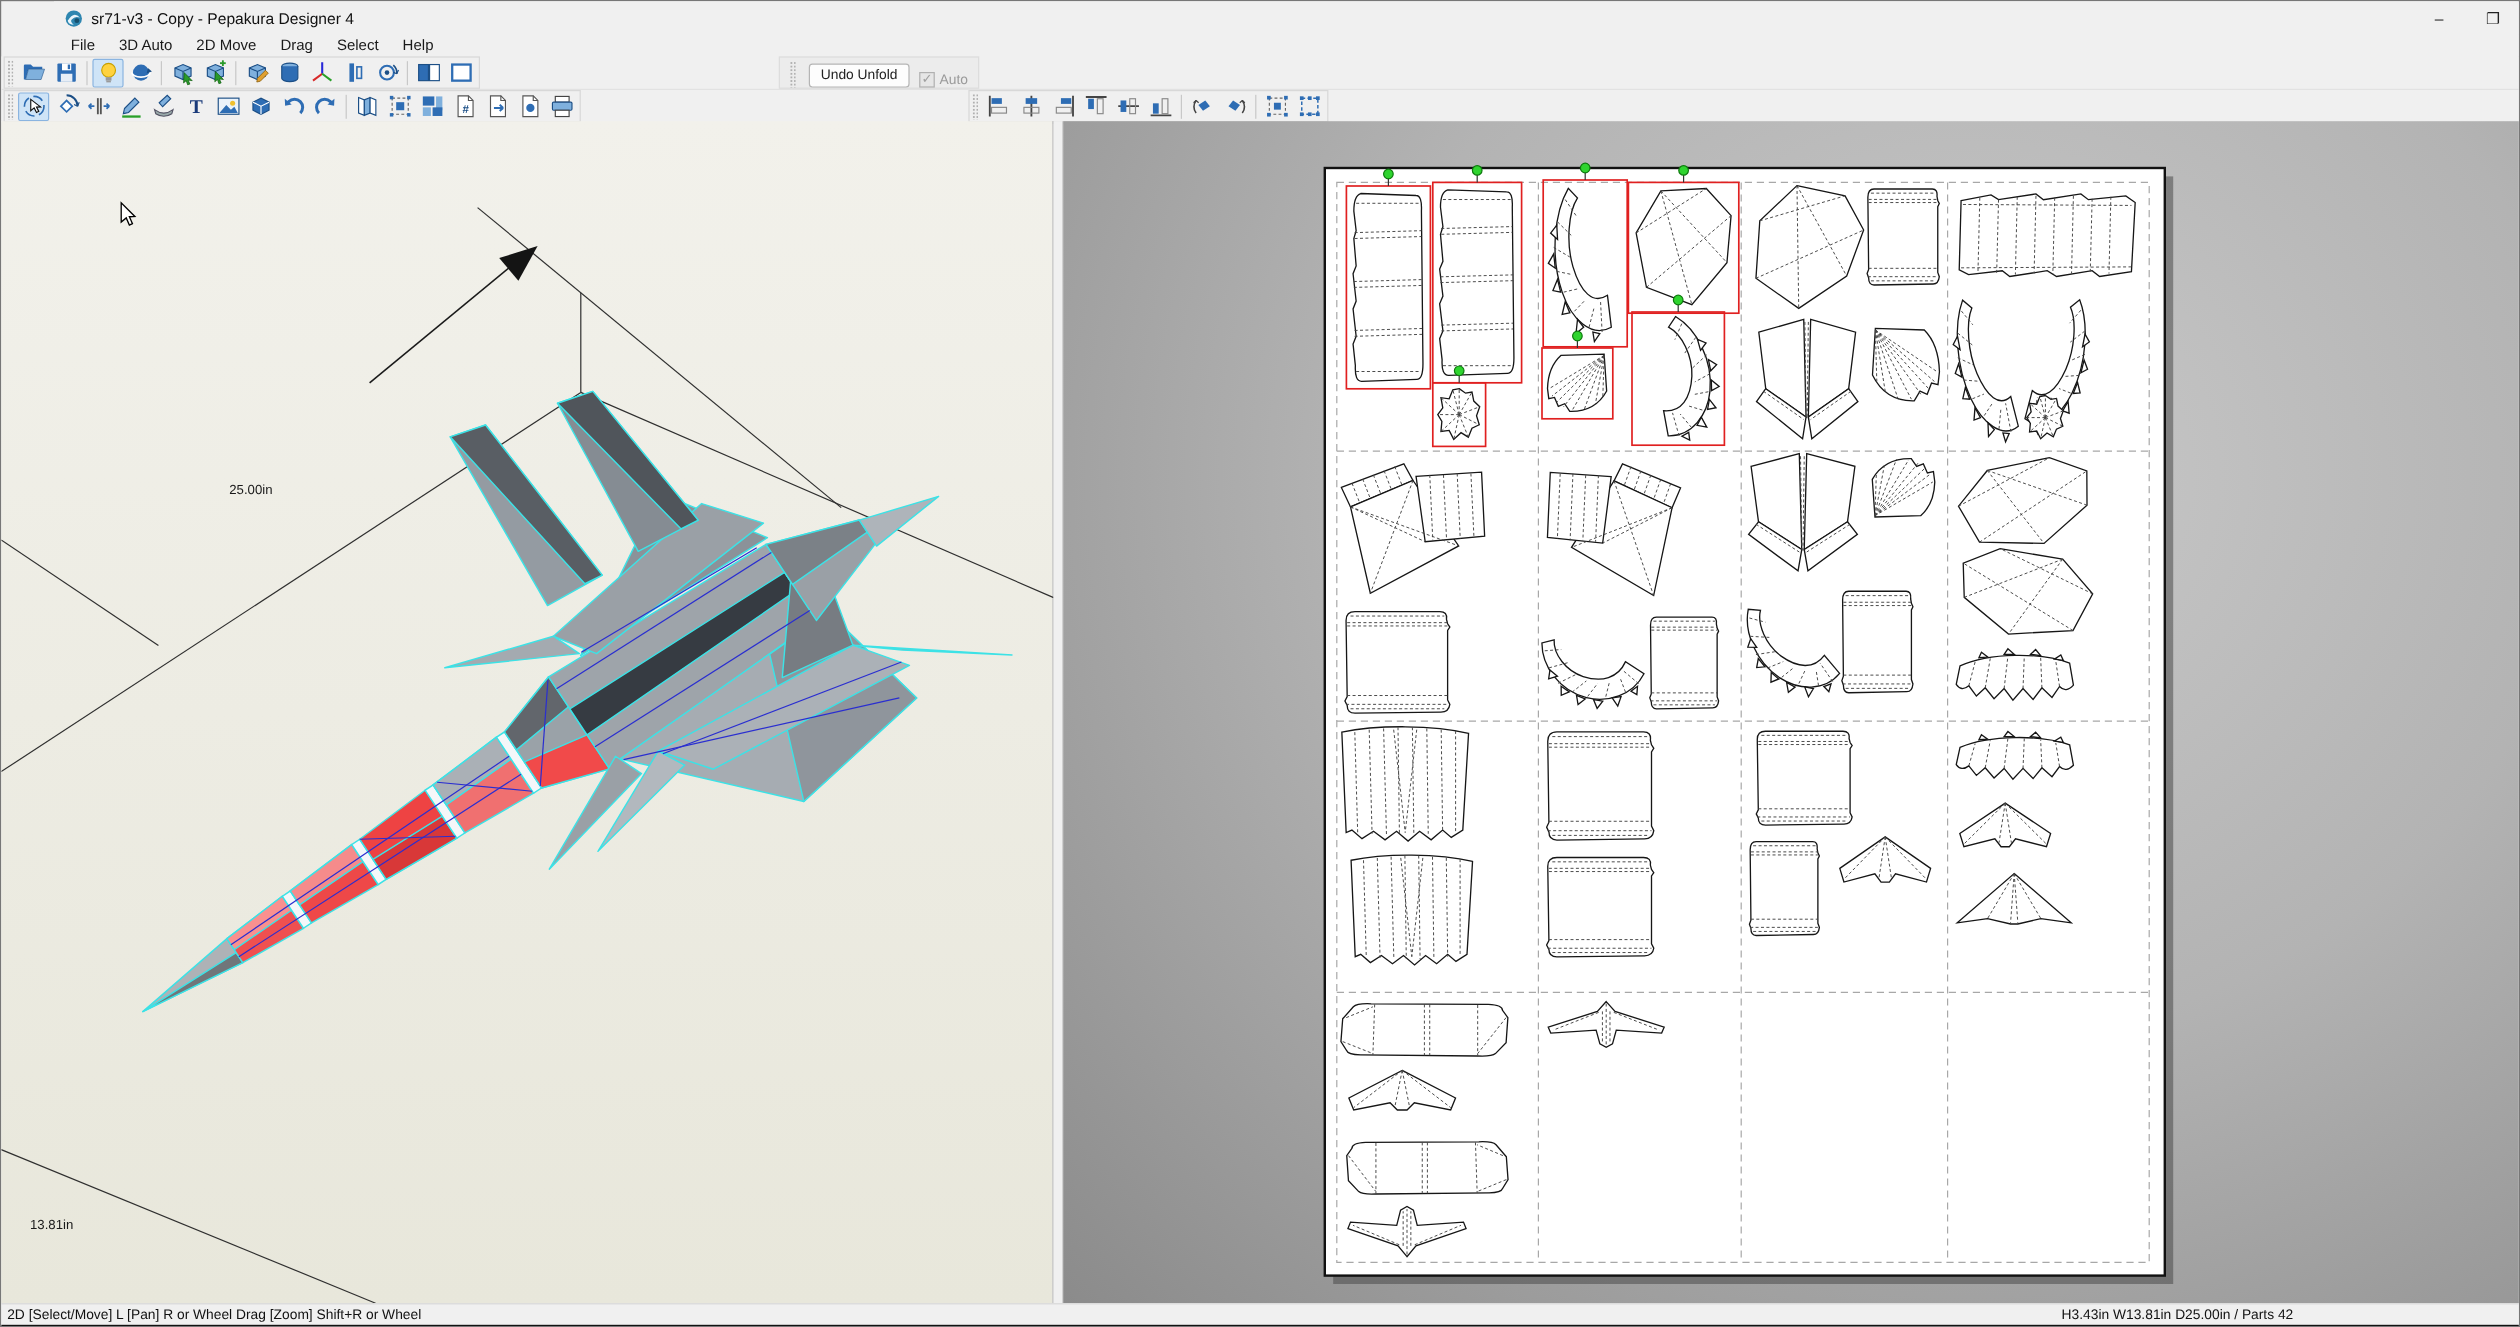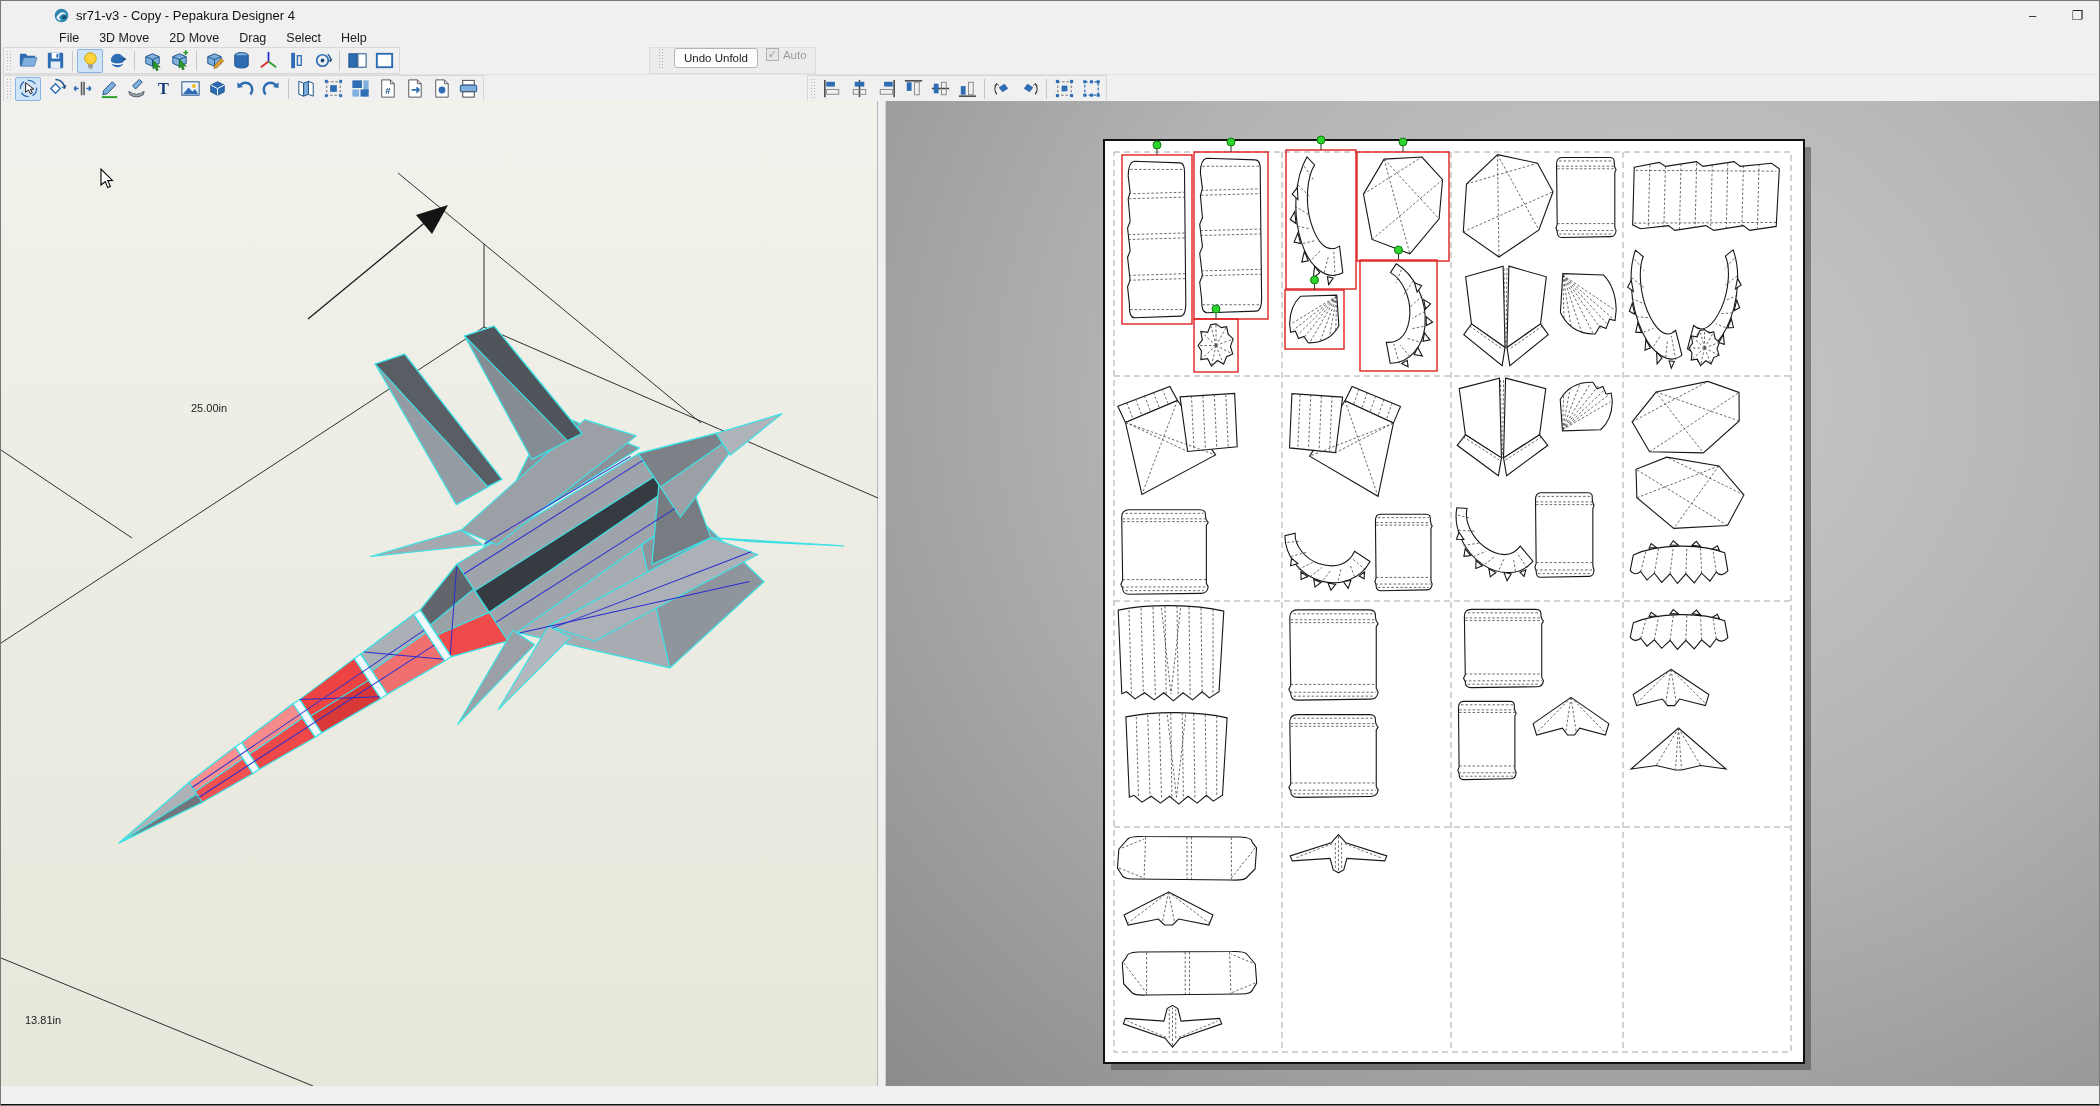--- a/index.html
+++ b/index.html
@@ -21,21 +21,21 @@
   .toolbar{position:absolute;left:0;width:2100px;height:28px;background:#f0f0f0;border-bottom:1px solid #e2e2e2;}
   #toolbar1{top:46px;}
   #toolbar2{top:74px;border-bottom:1px solid #cfcfcf;}
   .tbgroup{position:absolute;top:0;height:27px;display:flex;align-items:center;gap:1px;
            border:1px solid #d8d8d8;background:#f0f0f0;padding:0 2px;}
   .tbtn{width:26px;height:24px;display:flex;align-items:center;justify-content:center;border:1px solid transparent;border-radius:2px;}
   .tbtn.active{background:#cfe4f7;border-color:#8ab4e0;}
   .tbsep{width:1px;height:20px;background:#c8c8c8;margin:0 3px;}
   .tbgrip{width:5px;height:22px;margin-right:3px;
           background-image:radial-gradient(#b0b0b0 35%,transparent 36%);background-size:3px 3px;}
-  #undoGroup{position:absolute;left:648px;top:0;height:27px;display:flex;align-items:flex-start;background:#ececec;border:1px solid #ddd;padding:0 8px;gap:8px;}
+  #undoGroup{position:absolute;left:648px;top:0;height:27px;display:flex;align-items:flex-end;background:#ececec;border:1px solid #ddd;padding:0 8px;gap:8px;}
   #undoUnfoldBtn{font-size:11.5px;color:#222;background:#fdfdfd;border:1px solid #b5b5b5;border-radius:3px;
                  padding:2px 9px;height:20px;display:flex;align-items:center;}
   #autoWrap{display:flex;align-items:center;gap:4px;font-size:11.5px;color:#9a9a9a;}
   #autoCheck{width:13px;height:13px;background:#e6e6e6;border:1px solid #b0b0b0;color:#a0a0a0;
              font-size:11px;line-height:11px;text-align:center;}
   
   #view3d{position:absolute;left:0;top:100px;width:877px;height:985px;
           background:linear-gradient(#f2f1eb,#e8e7db);border-right:1px solid #b8b8b8;}
   #splitter{position:absolute;left:877px;top:100px;width:8px;height:985px;background:#f0f0f0;border-right:1px solid #d0d0d0;}
   #view2d{position:absolute;left:885px;top:100px;width:1215px;height:985px;
@@ -61,21 +61,21 @@
     <span>sr71-v3 - Copy - Pepakura Designer 4</span>
     <div id="wincontrols">
         <div class="winbtn">–</div>
         <div class="winbtn">❐</div>
         <div class="winbtn">✕</div>
       </div>
   </div>
 
   <div id="menubar">
       <div class="menuitem">File</div>
-      <div class="menuitem">3D Move</div>
+      <div class="menuitem">3D Auto</div>
       <div class="menuitem">2D Move</div>
       <div class="menuitem">Drag</div>
       <div class="menuitem">Select</div>
       <div class="menuitem">Help</div>
     </div>
 
   <div id="toolbar1" class="toolbar">
     <div class="tbgroup" style="left:2px;" id="tb1group">
         <div class="tbgrip"></div>
         <div class="tbtn">
@@ -684,14 +684,18 @@
         <circle cx="1313.5" cy="279" r="4" fill="#2fd42f" stroke="#0e7a0e" stroke-width="1"></circle>
         <rect x="1356" y="151" width="92" height="109" fill="none" stroke="#e02020" stroke-width="1.4"></rect>
         <line x1="1402" y1="142" x2="1402" y2="151" stroke="#333" stroke-width="1"></line>
         <circle cx="1402" cy="141" r="4" fill="#2fd42f" stroke="#0e7a0e" stroke-width="1"></circle>
         <rect x="1359" y="259" width="77" height="111" fill="none" stroke="#e02020" stroke-width="1.4"></rect>
         <line x1="1397.5" y1="250" x2="1397.5" y2="259" stroke="#333" stroke-width="1"></line>
         <circle cx="1397.5" cy="249" r="4" fill="#2fd42f" stroke="#0e7a0e" stroke-width="1"></circle>
       </svg>
   </div>
 
+  <div id="statusbar">
+    <span id="statusLeft">2D [Select/Move] L [Pan] R or Wheel Drag [Zoom] Shift+R or Wheel</span>
+    <span id="statusRight">H3.43in W13.81in D25.00in / Parts 42</span>
+  </div>
   <div id="bottomEdge"></div>
 </div>
 
 </body></html>

